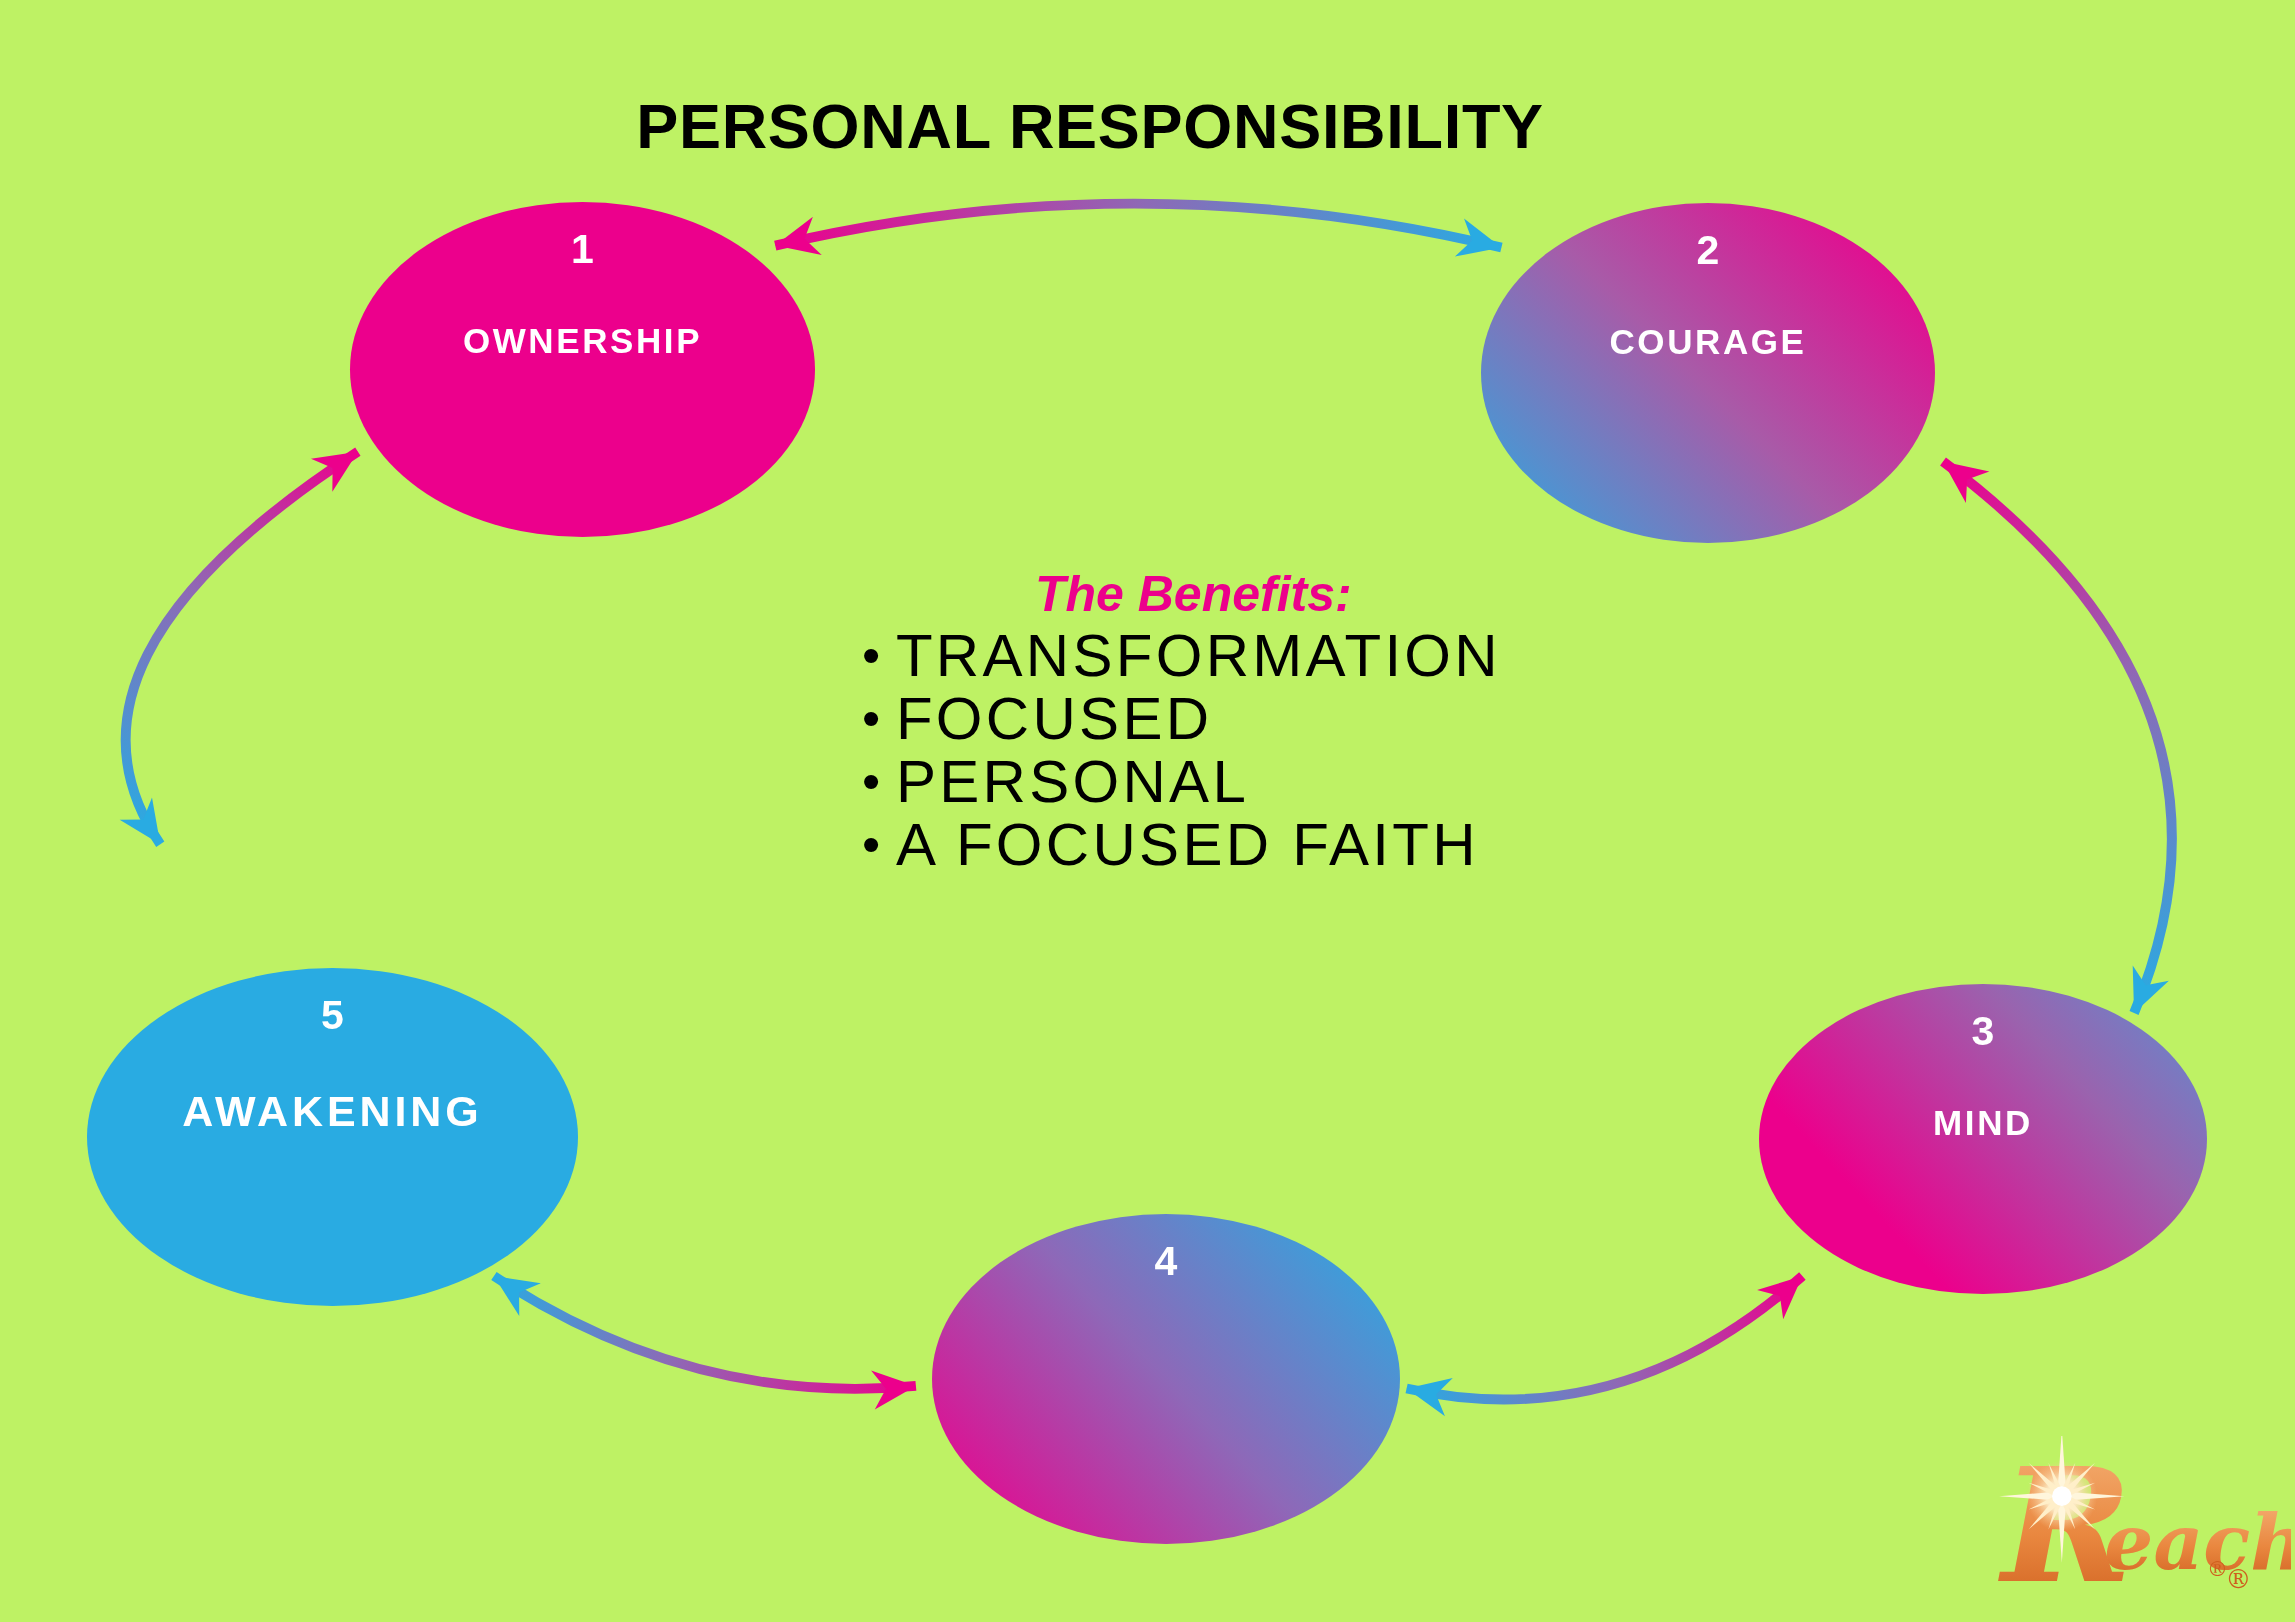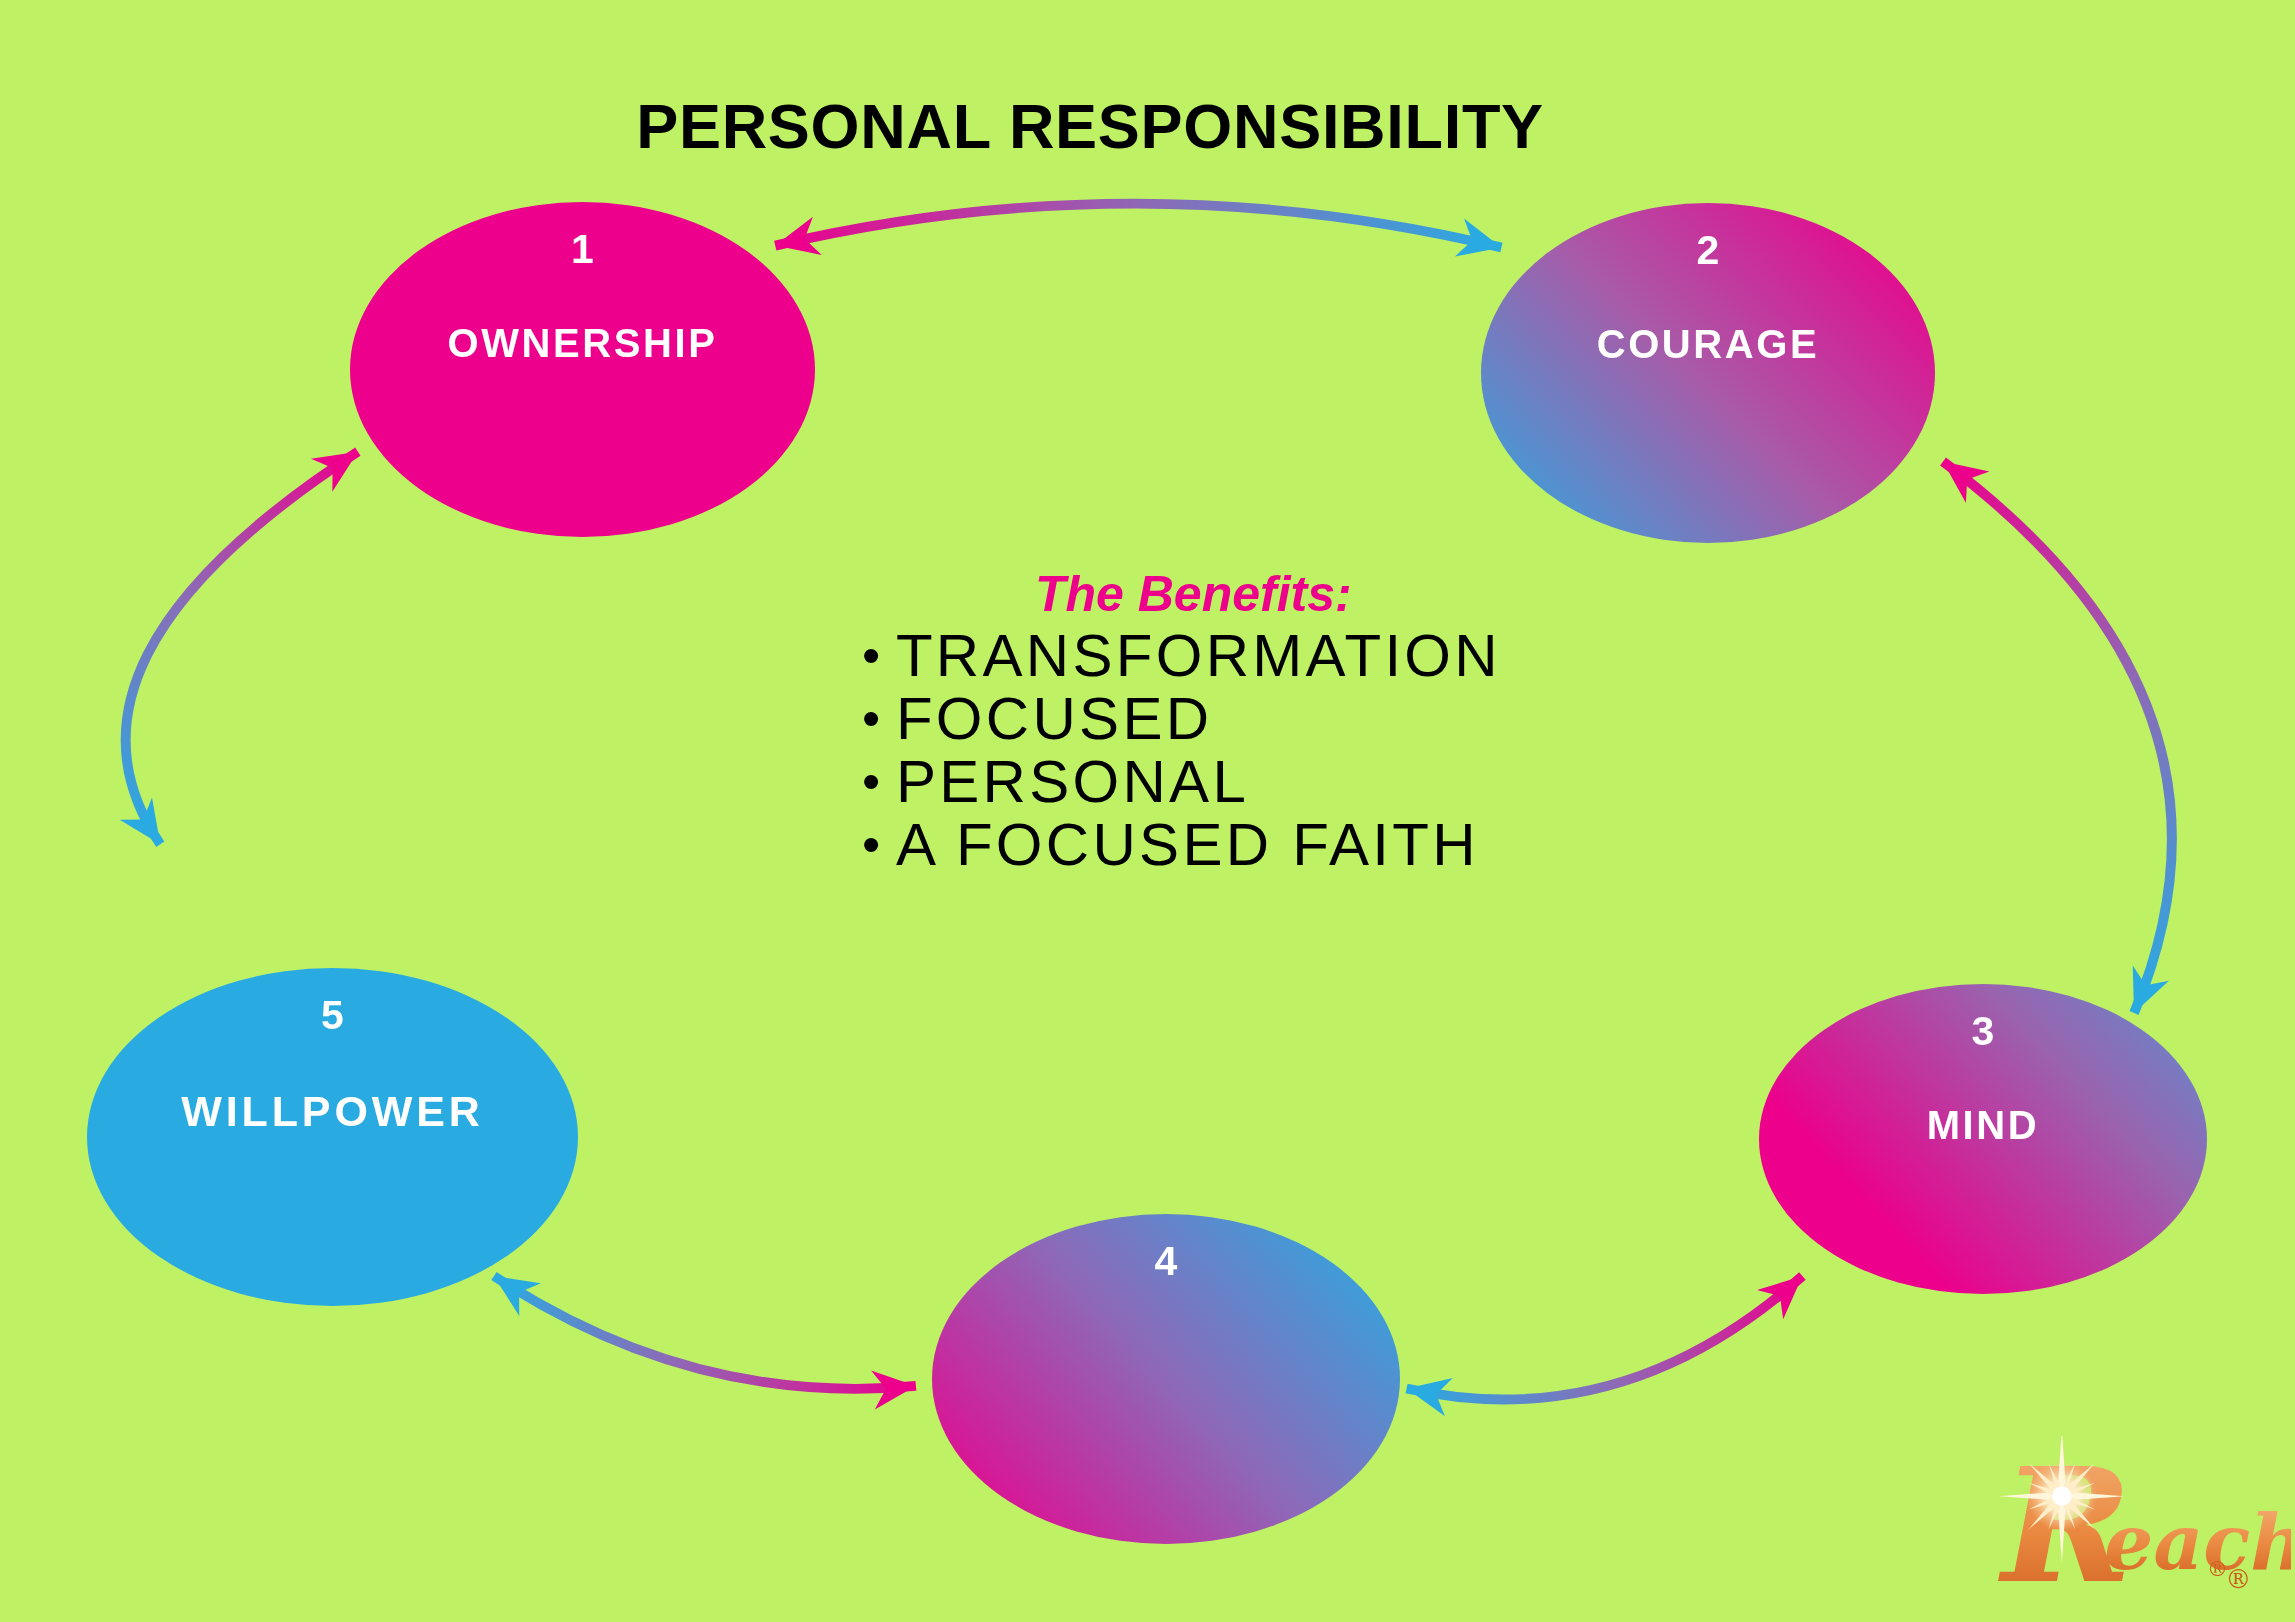--- a/index.html
+++ b/index.html
@@ -39,21 +39,21 @@
     position: absolute;
     top: 23.6px; left: 0; width: 100%;
     text-align: center;
     font-size: 41px; font-weight: 700;
     color: #ffffff;
   }
   .node .lbl {
     position: absolute;
     top: 119px; left: 0; width: 100%;
     text-align: center;
-    font-size: 40px; font-weight: 700;
+    font-size: 35px; font-weight: 700;
     letter-spacing: 2.6px;
     color: #ffffff;
     white-space: nowrap;
   }
   .node-ownership {
     left: 350px; top: 202px; width: 465px; height: 335px;
     background: var(--pink, #EC008C);
   }
   .node-courage {
     left: 1481px; top: 203px; width: 454px; height: 340px;
@@ -187,21 +187,21 @@
   </div>
   <div class="node node-faith">
     <span class="num">3</span>
     <span class="lbl">MIND</span>
   </div>
   <div class="node node-action">
     <span class="num">4</span>
   </div>
   <div class="node node-awakening">
     <span class="num">5</span>
-    <span class="lbl">WILLPOWER</span>
+    <span class="lbl">AWAKENING</span>
   </div>
 
   <div class="benefits">
     <div class="benefits-heading">The Benefits:</div>
     <div class="benefit-row">
       <span class="bullet">•</span>
       <span class="btxt">TRANSFORMATION</span>
     </div>
     <div class="benefit-row">
       <span class="bullet">•</span>

